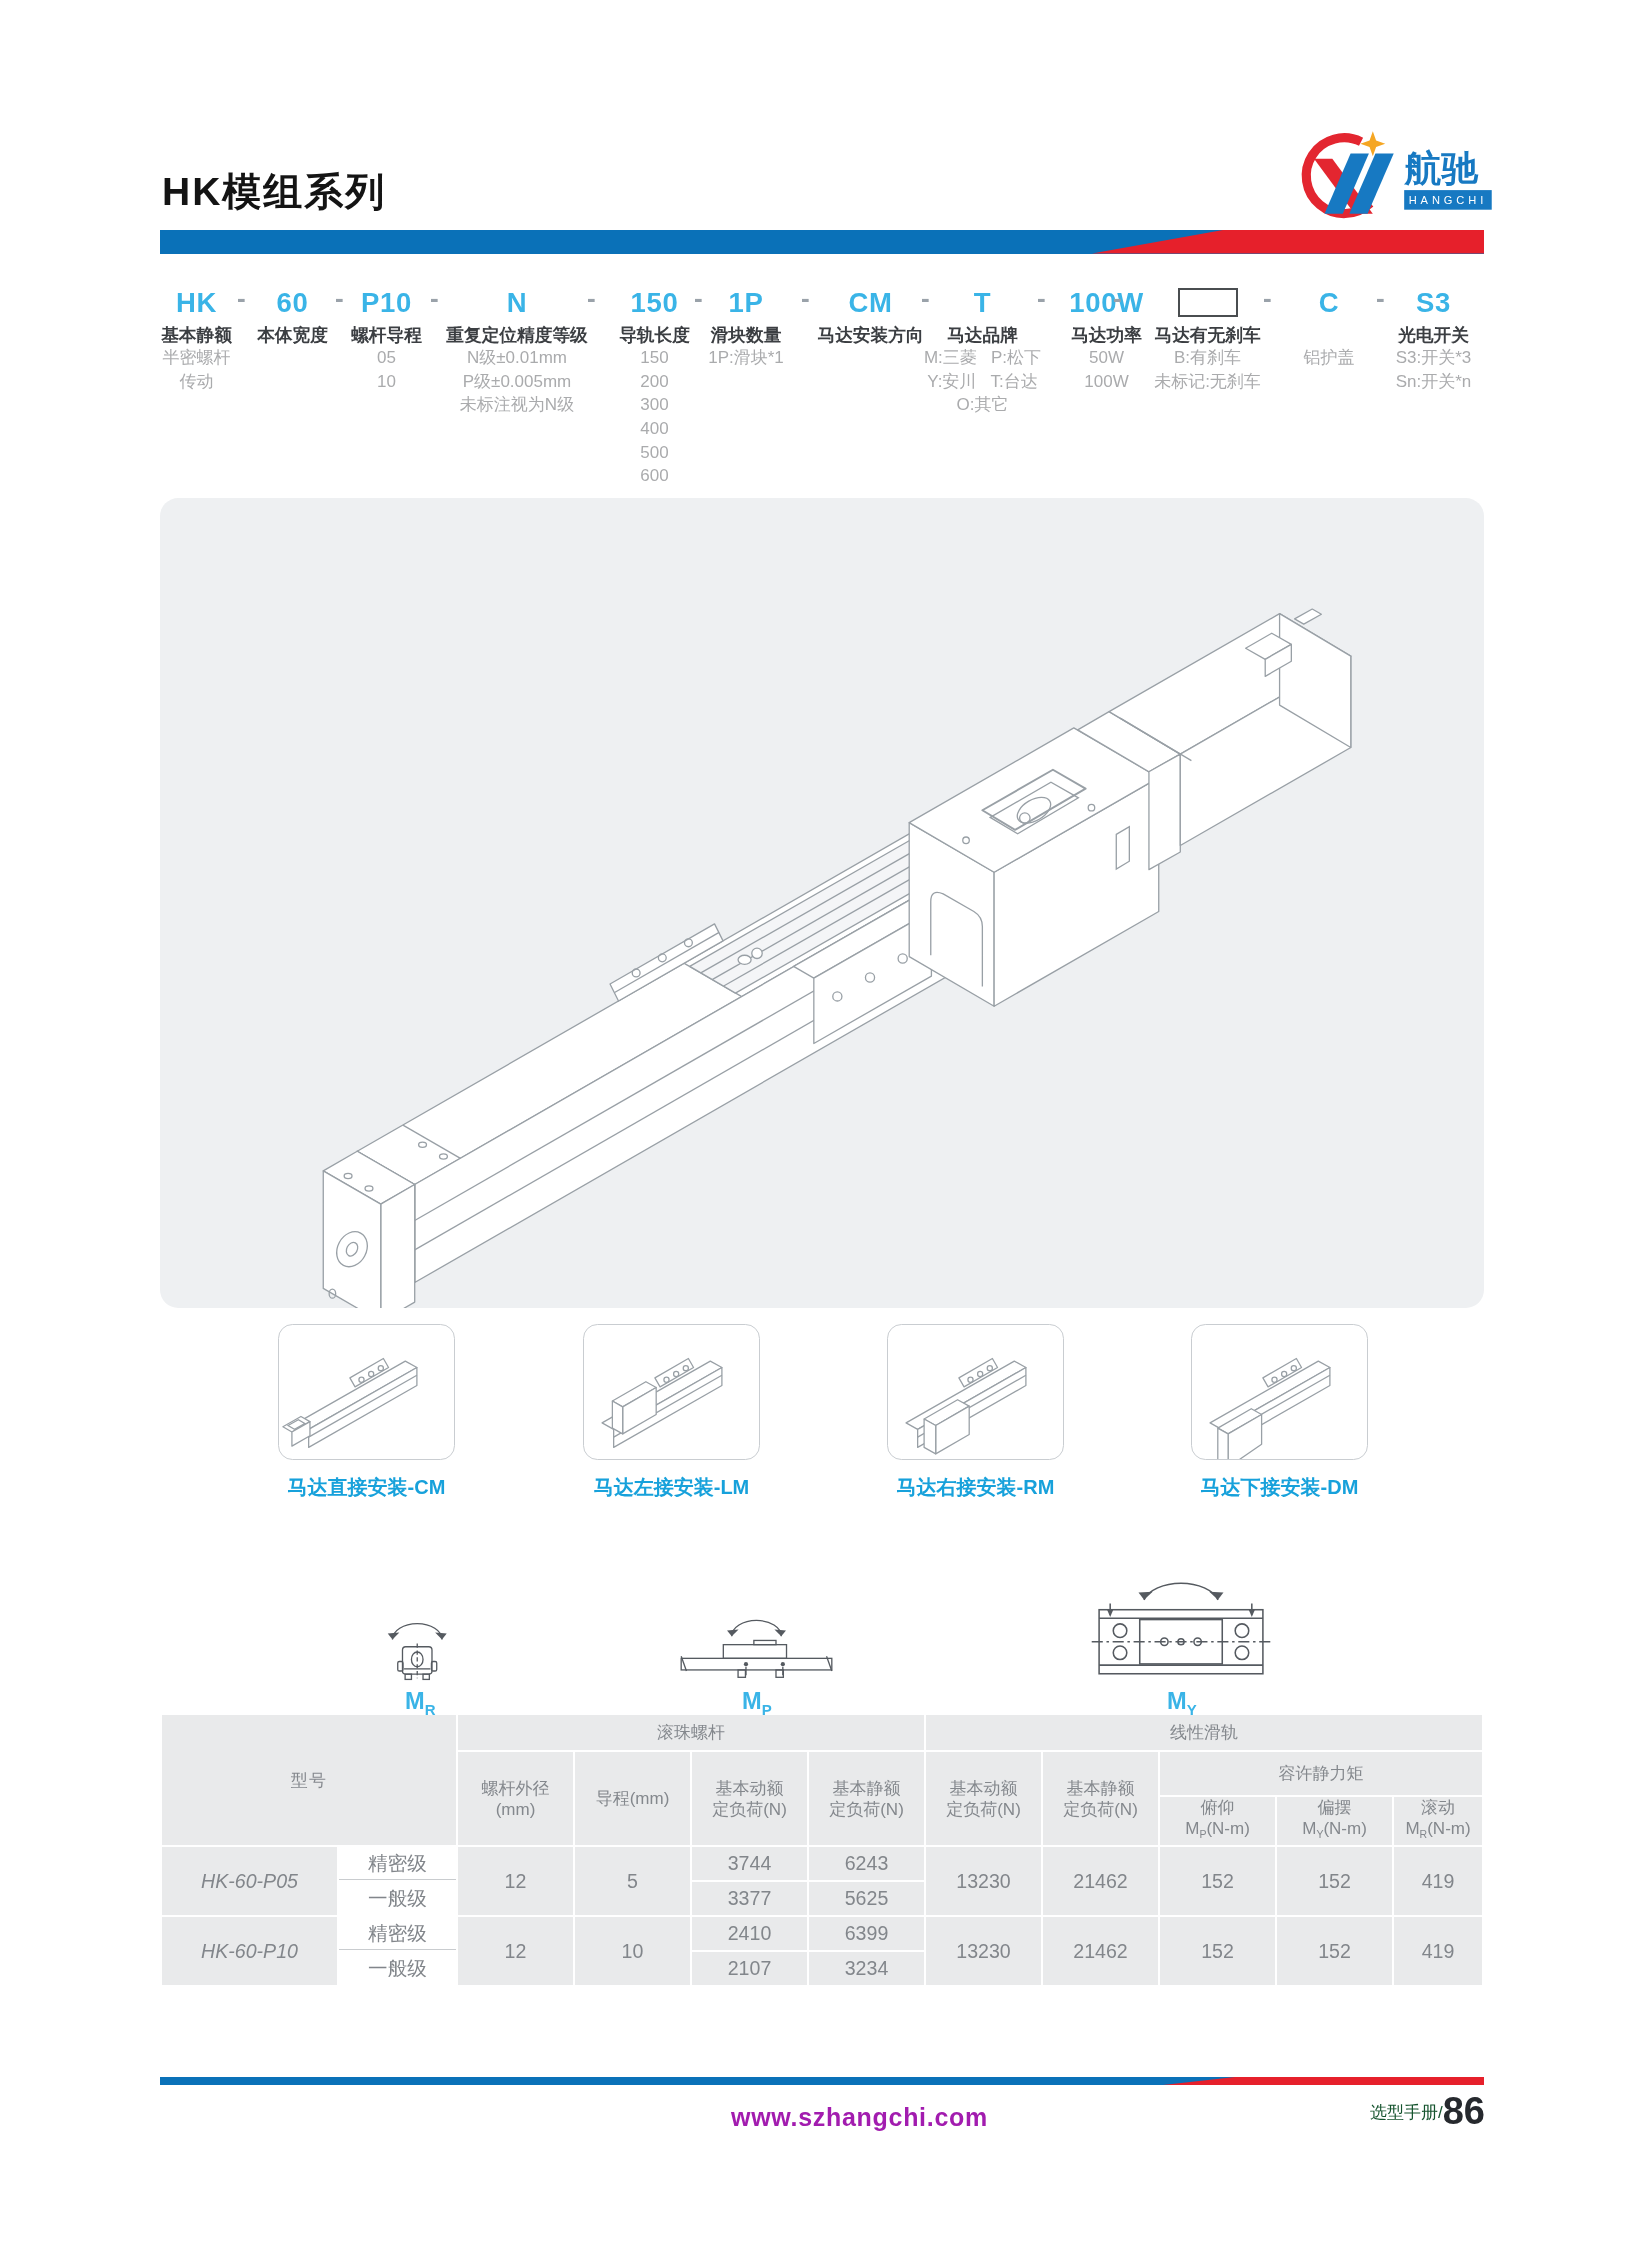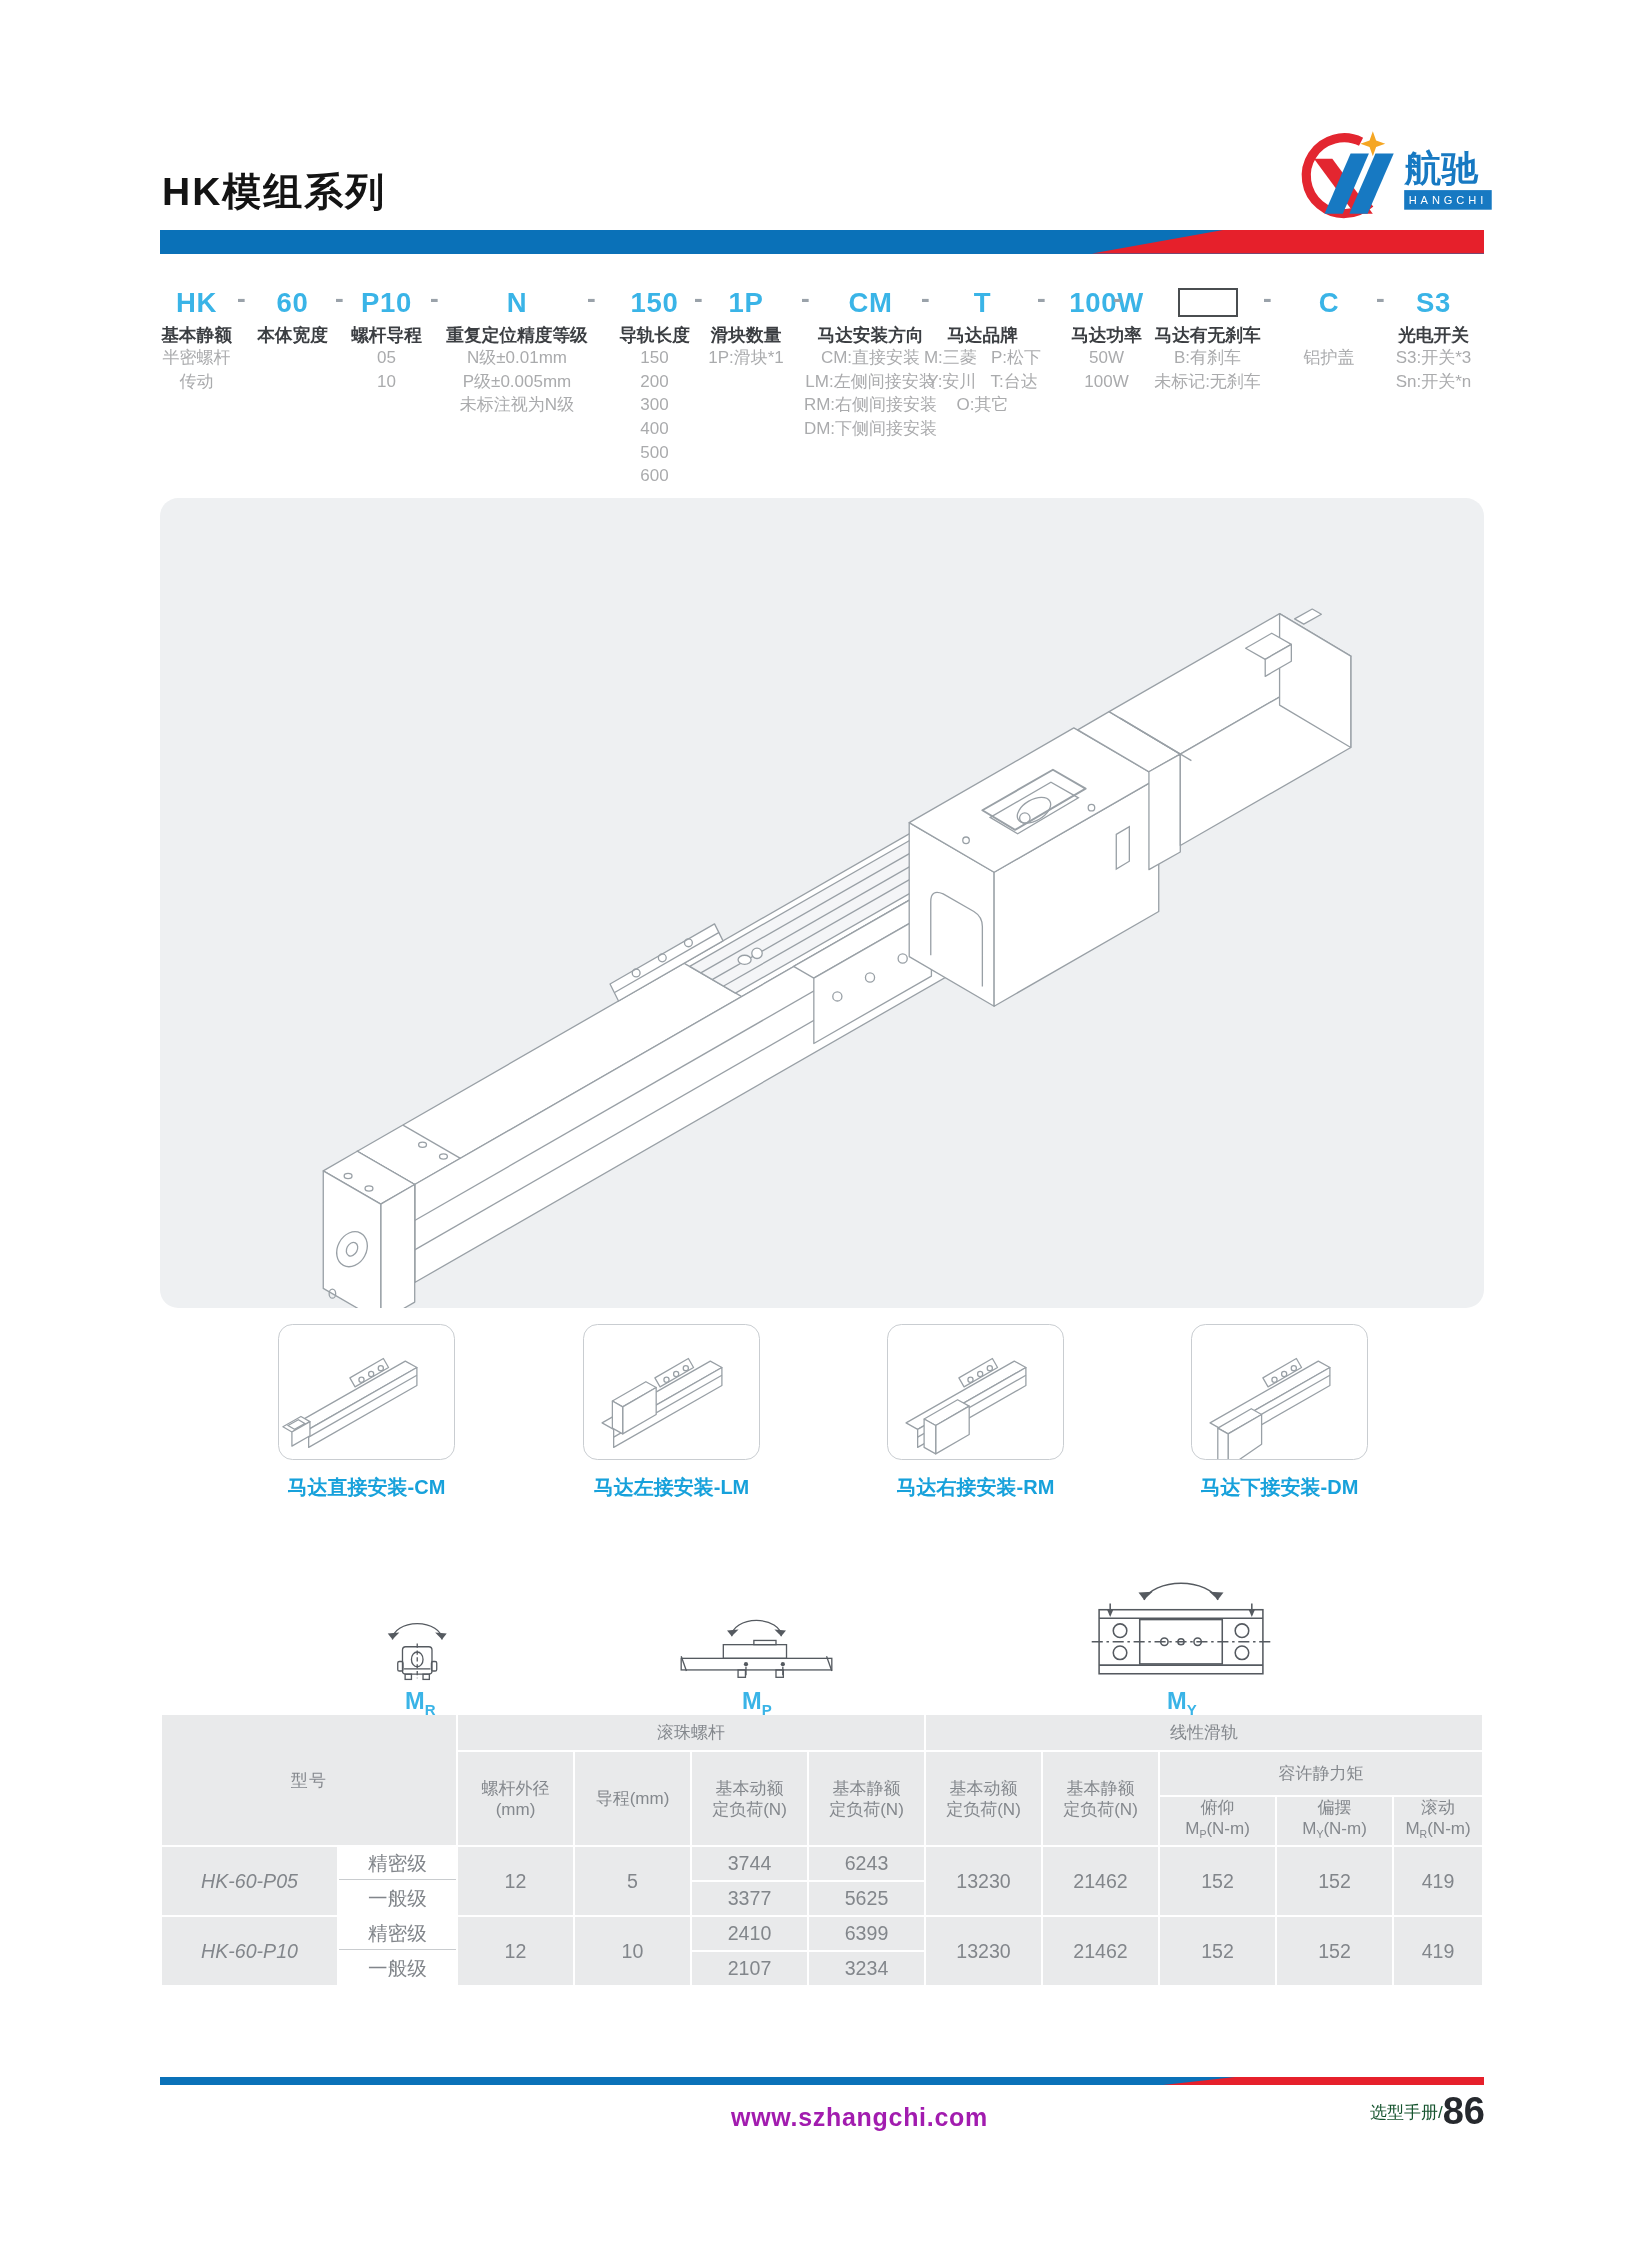--- a/index.html
+++ b/index.html
@@ -119,21 +119,20 @@
     <span class="opts"><span class="opt">150</span><span class="opt">200</span><span class="opt">300</span><span class="opt">400</span><span class="opt">500</span><span class="opt">600</span></span>
   </div>
   <div class="seg" style="left:687px;width:118px;">
     <span class="code">1P</span>
     <span class="slabel">滑块数量</span>
     <span class="opts"><span class="opt">1P:滑块*1</span></span>
   </div>
   <div class="seg" style="left:792px;width:157px;">
     <span class="code">CM</span>
     <span class="slabel">马达安装方向</span>
-    <span class="opts"><span class="opt">CM:直接安装</span><span class="opt">LM:左侧间接安装</span><span class="opt">RM:右侧间接安装</span><span class="opt">DM:下侧间接安装</span></span>
   </div>
   <div class="seg" style="left:907px;width:151px;">
     <span class="code">T</span>
     <span class="slabel">马达品牌</span>
     <span class="opts"><span class="opt">M:三菱   P:松下</span><span class="opt">Y:安川   T:台达</span><span class="opt">O:其它</span></span>
   </div>
   <div class="seg" style="left:1054px;width:105px;">
     <span class="code">100W</span>
     <span class="slabel">马达功率</span>
     <span class="opts"><span class="opt">50W</span><span class="opt">100W</span></span>

